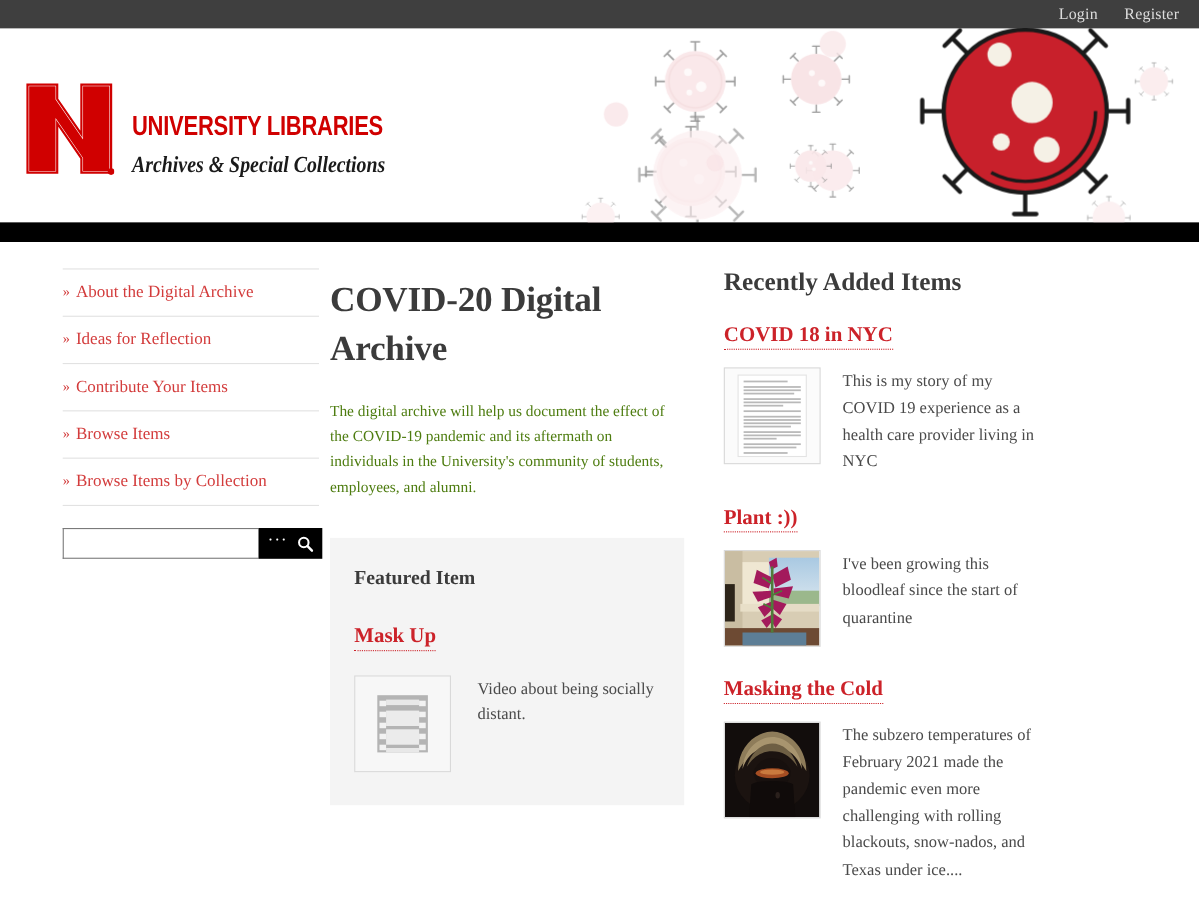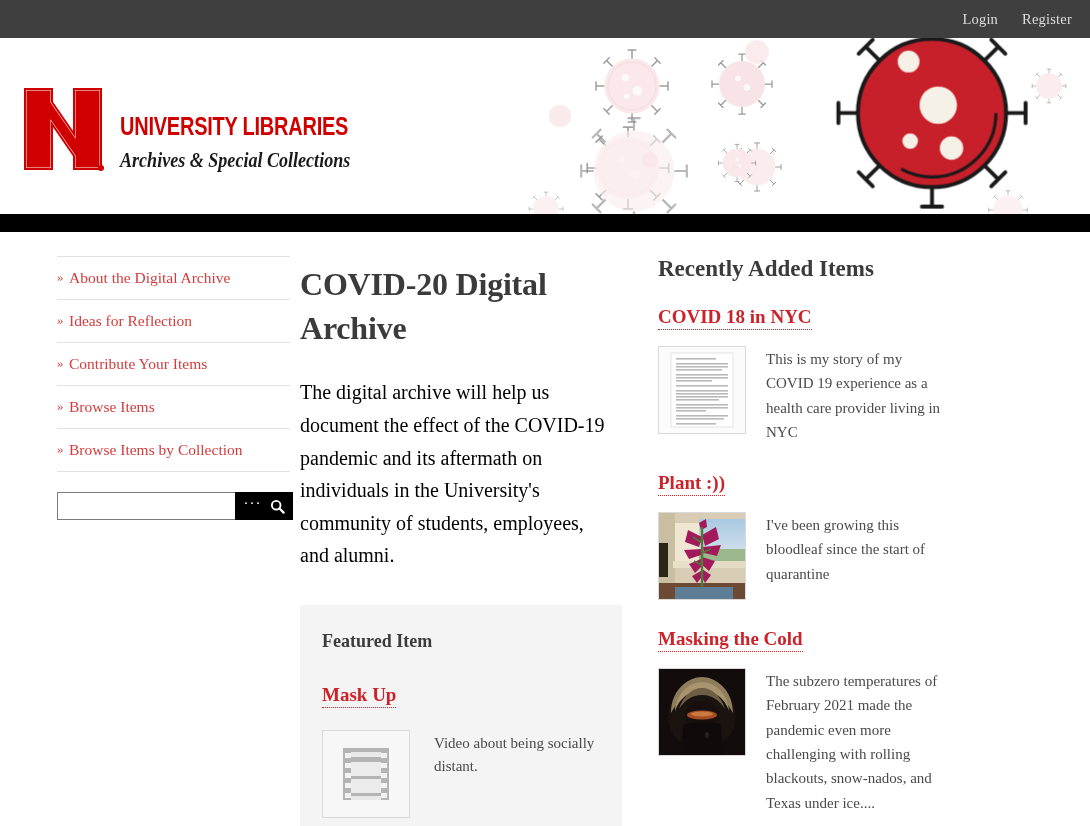--- a/index.html
+++ b/index.html
@@ -6,21 +6,21 @@
   html, body {
     margin: 0; padding: 0;
     width: 1090px; height: 826px;
     background: #ffffff;
     font-family: "Liberation Serif", serif;
     overflow: hidden;
   }
 
   
   .topbar {
-    height: 38px;
+    height: 26px;
     background: #3f3f3f;
     display: flex;
     align-items: center;
     justify-content: flex-end;
     padding-right: 18px;
     gap: 24px;
   }
   .topbar a {
     color: #dcdcdc;
     font-family: "Liberation Serif", serif;
@@ -39,21 +39,21 @@
   .banner-virus-layer {
     position: absolute;
     inset: 0;
     overflow: hidden;
   }
   .brand {
     position: absolute;
     left: 22px;
     top: 48px;
     display: flex;
-    align-items: flex-start;
+    align-items: center;
     z-index: 5;
   }
   .logo-n {
     width: 82px;
     height: 86px;
     position: relative;
     flex: 0 0 auto;
   }
   .logo-n svg { display: block; }
   .brand-text {
@@ -176,23 +176,23 @@
     font-family: "Liberation Serif", serif;
     font-weight: bold;
     font-size: 32px;
     line-height: 1.38;
     color: #3b3b3b;
     margin: 6px 0 0 0;
     letter-spacing: -0.2px;
   }
   .page-desc {
     font-family: "Liberation Serif", serif;
-    font-size: 20px;
+    font-size: 14px;
     line-height: 1.63;
-    color: #000000;
+    color: #4d7c0f;
     margin: 26px 0 0 0;
     max-width: 315px;
   }
   .featured {
     margin-top: 33px;
     background: #f4f4f4;
     padding: 26px 22px 30px 22px;
     width: 322px;
   }
   .featured h2 {

